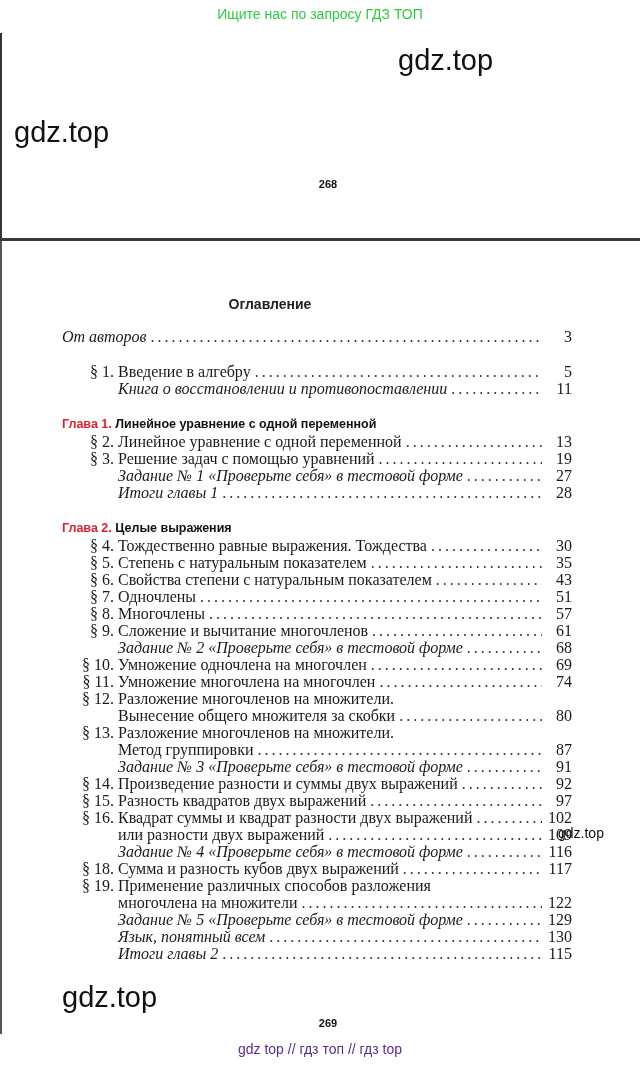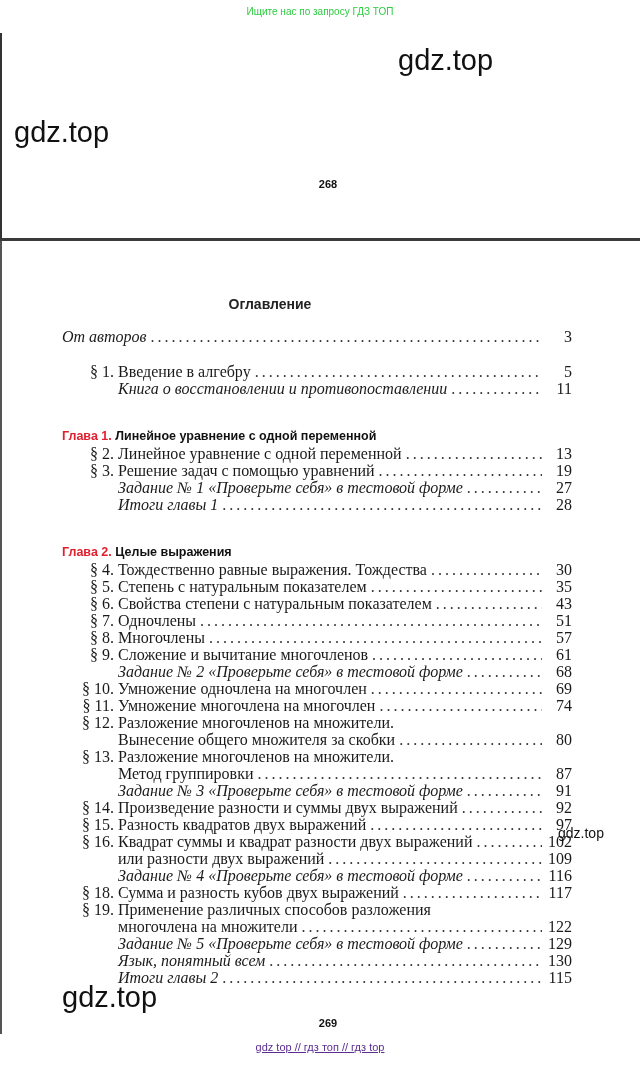--- a/index.html
+++ b/index.html
@@ -1,38 +1,38 @@
 <!DOCTYPE html>
 <html><head>
 <meta charset="utf-8">
 <style>
   html, body { margin: 0; padding: 0; background: #ffffff; }
   body { width: 640px; height: 1066px; position: relative; overflow: hidden; font-family: "Liberation Serif", serif; color: #1a1a1a; }
-  .top-banner { position: absolute; top: 6px; left: 0; width: 640px; text-align: center; font-family: "Liberation Sans", sans-serif; font-size: 10px; color: #2ecc40; }
+  .top-banner { position: absolute; top: 6px; left: 0; width: 640px; text-align: center; font-family: "Liberation Sans", sans-serif; font-size: 14px; color: #2ecc40; }
   .page-prev { position: absolute; top: 33px; left: 0; width: 640px; height: 205px; border-left: 2px solid #333; box-sizing: border-box; }
   .page-divider { position: absolute; top: 238px; left: 0; width: 640px; height: 3px; background: #3a3a3a; }
   .page-main { position: absolute; top: 241px; left: 0; width: 640px; height: 793px; border-left: 2px solid #555; box-sizing: border-box; }
   .wm { position: absolute; font-family: "Liberation Sans", sans-serif; color: #111; }
   .wm-big { font-size: 29px; }
   .wm-small { font-size: 14px; }
   .page-num { position: absolute; width: 640px; left: 8px; text-align: center; font-family: "Liberation Sans", sans-serif; font-weight: bold; font-size: 11px; color: #111; }
   .toc-title { position: absolute; top: 296px; left: 0; width: 540px; text-align: center; font-family: "Liberation Sans", sans-serif; font-weight: bold; font-size: 14px; color: #222; }
   .toc { position: absolute; left: 62px; width: 510px; top: 328px; }
   .row { display: flex; align-items: baseline; height: 17px; line-height: 17px; font-size: 16px; white-space: nowrap; }
   .num { display: inline-block; width: 56px; text-align: right; padding-right: 4px; box-sizing: border-box; flex: none; }
   .txt { flex: none; }
   .it { font-style: italic; }
   .dots { flex: 1 1 auto; overflow: hidden; margin: 0 6px 0 4px; color: #333; letter-spacing: 3px; }
   .dots::after { content: "........................................................................................................................................"; }
   .pg { flex: none; width: 24px; text-align: right; }
   .indent { padding-left: 56px; }
-  .chapter { height: 18px; line-height: 18px; font-family: "Liberation Sans", sans-serif; font-weight: bold; font-size: 12.5px; color: #111; margin-top: 12px; }
+  .chapter { height: 18px; line-height: 18px; font-family: "Liberation Sans", sans-serif; font-weight: bold; font-size: 12.5px; color: #111; }
   .chapter .ch-label { color: #e0202e; }
   .gap { height: 18px; }
-  .footer { position: absolute; top: 1041px; left: 0; width: 640px; text-align: center; font-family: "Liberation Sans", sans-serif; font-size: 11px; color: #5a2d91; text-decoration: underline; }
+  .footer { position: absolute; top: 1041px; left: 0; width: 640px; text-align: center; font-family: "Liberation Sans", sans-serif; font-size: 14px; color: #5a2d91; }
 </style>
 </head>
 <body>
 
 <div class="top-banner">Ищите нас по запросу ГДЗ ТОП</div>
 
 <div class="page-prev"></div>
 <div class="wm wm-big" style="top:44px;left:398px;">gdz.top</div>
 <div class="wm wm-big" style="top:116px;left:14px;">gdz.top</div>
 <div class="page-num" style="top:178px;">268</div>

